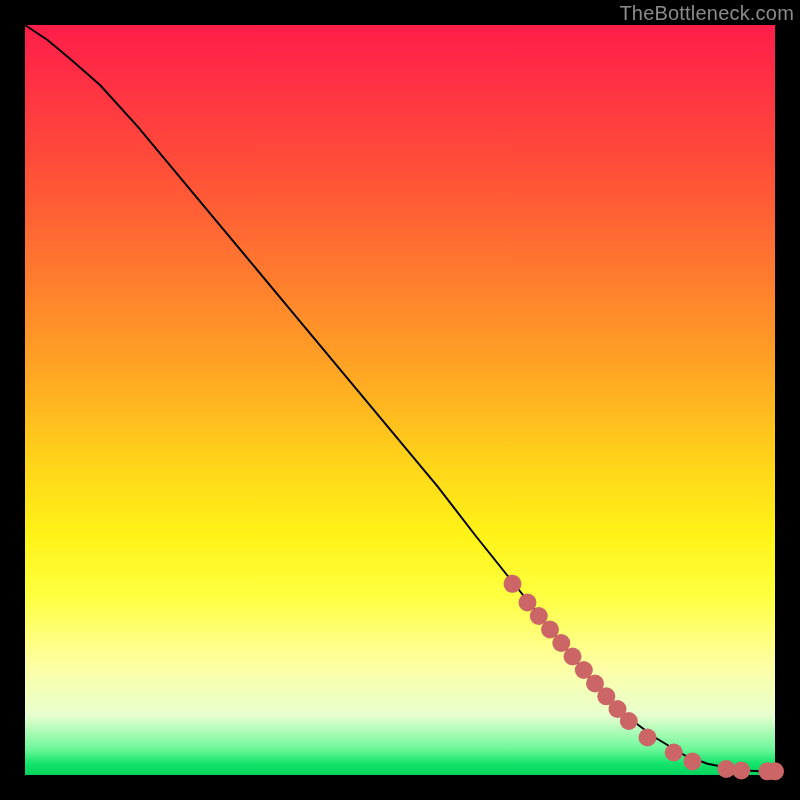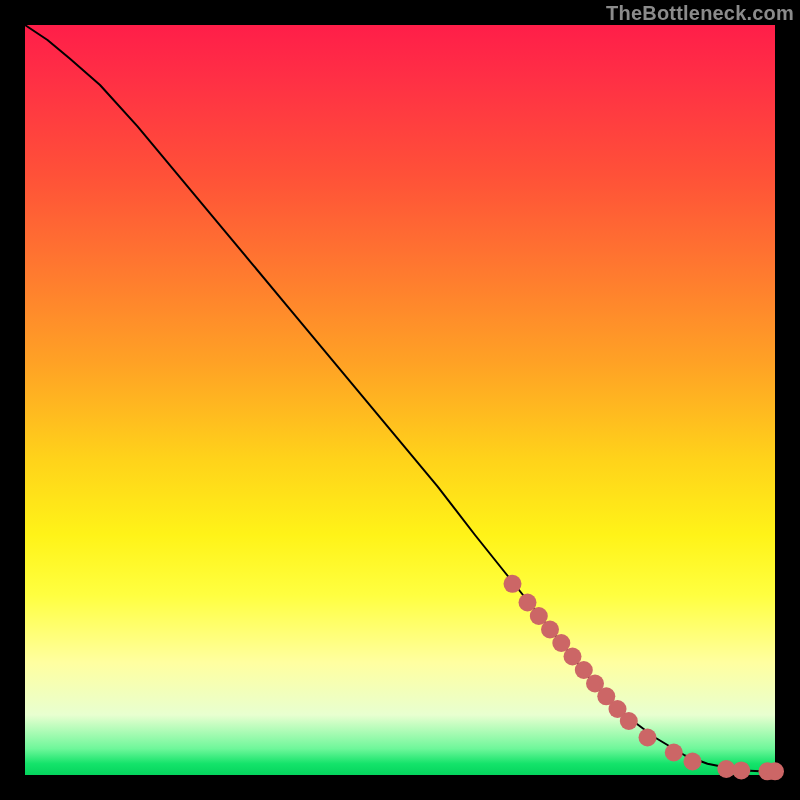--- a/index.html
+++ b/index.html
@@ -42,21 +42,21 @@
       #14e36a 98.5%,
       #04d45d 100%
     );
   }
   .watermark {
     position: absolute;
     top: 2px;
     right: 6px;
     color: #8b8b8b;
     font-size: 20px;
-    font-weight: 700;
+    font-weight: 400;
     letter-spacing: 0.2px;
     user-select: none;
   }
   svg.overlay {
     position: absolute;
     left: 25px;
     top: 25px;
     width: 750px;
     height: 750px;
     overflow: visible;

